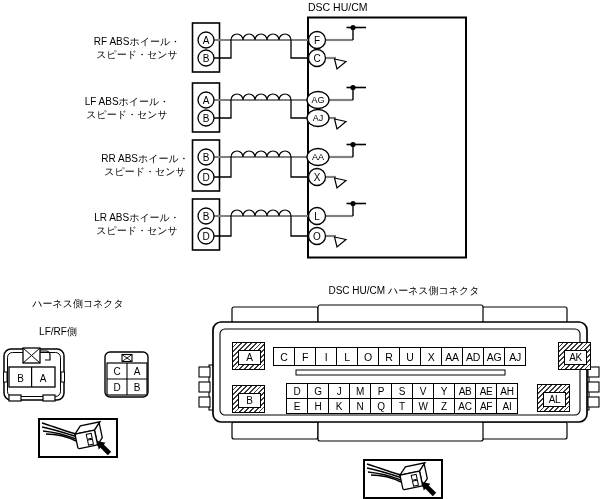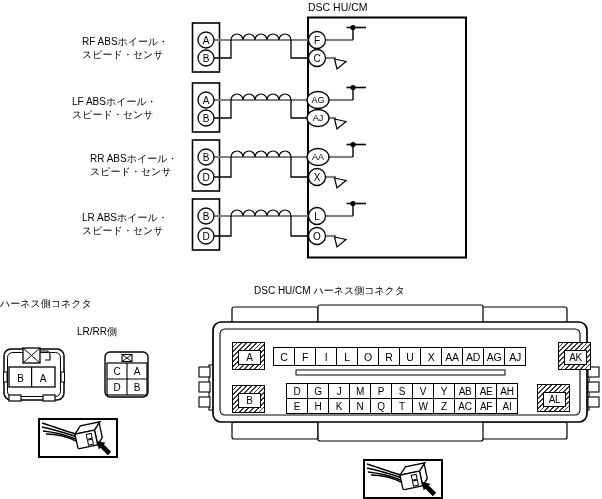--- a/index.html
+++ b/index.html
@@ -1,19 +1,19 @@
 <!DOCTYPE html>
 <html><head>
 <meta charset="utf-8">
 <style>
   html,body{margin:0;padding:0;background:#fff;}
   #page{position:relative;width:602px;height:499px;background:#ffffff;overflow:hidden;
         font-family:"Liberation Sans",sans-serif;color:#000;}
   .abs{position:absolute;}
-  .lbl{position:absolute;font-size:10px;line-height:13px;white-space:nowrap;}
+  .lbl{position:absolute;font-size:10px;line-height:13px;text-align:center;white-space:nowrap;}
   .title{position:absolute;font-size:10.5px;text-align:left;white-space:nowrap;}
   svg text{font-family:"Liberation Sans",sans-serif;}
   
   .pin-row{position:absolute;display:flex;}
   .pin-cell{box-sizing:border-box;width:22px;height:19px;margin-left:-1px;border:1px solid #000;
             background:#fff;display:flex;align-items:center;justify-content:center;
             font-size:10.5px;letter-spacing:-0.3px;}
   .pin-cell:first-child{margin-left:0;}
   .pin-row.small .pin-cell{height:16px;font-size:10px;}
   
@@ -144,21 +144,21 @@
   <div class="lbl" style="left:90px;top:152px;width:110px">
     <div>RR ABSホイール・</div>
     <div>スピード・センサ</div>
   </div>
   <div class="lbl" style="left:82px;top:211px;width:110px">
     <div>LR ABSホイール・</div>
     <div>スピード・センサ</div>
   </div>
 
   <div class="lbl" style="left:0px;top:297px;width:156px">ハーネス側コネクタ</div>
-  <div class="lbl" style="left:77px;top:325px;width:96px">LR/RR側</div>
+  <div class="lbl" style="left:10px;top:325px;width:96px">LF/RF側</div>
 
   <svg class="abs" style="left:3px;top:344px" width="64" height="60" viewBox="0 0 64 60">
     <rect x="1" y="5" width="60" height="51" rx="7" fill="#fff" stroke="#000" stroke-width="1.5"></rect>
     <rect x="4.5" y="8.5" width="53" height="44" rx="5" fill="none" stroke="#000" stroke-width="1"></rect>
     <rect x="0.5" y="28" width="3.5" height="10" fill="#fff" stroke="#000" stroke-width="1"></rect>
     <rect x="58" y="28" width="3.5" height="10" fill="#fff" stroke="#000" stroke-width="1"></rect>
     <g>
       <rect x="20" y="4" width="17" height="15" fill="#fff" stroke="#000" stroke-width="1.3"></rect>
       <line x1="20" y1="4" x2="37" y2="19" stroke="#000" stroke-width="1"></line>
       <line x1="37" y1="4" x2="20" y2="19" stroke="#000" stroke-width="1"></line>

